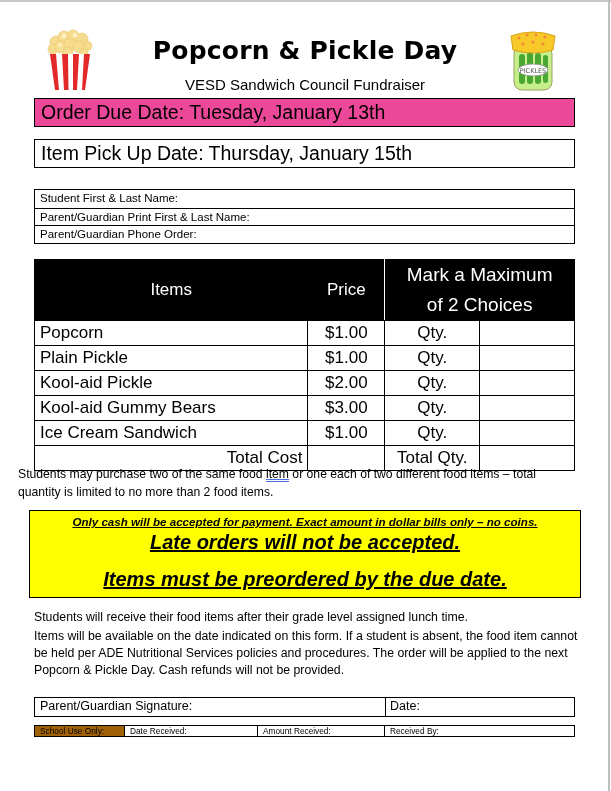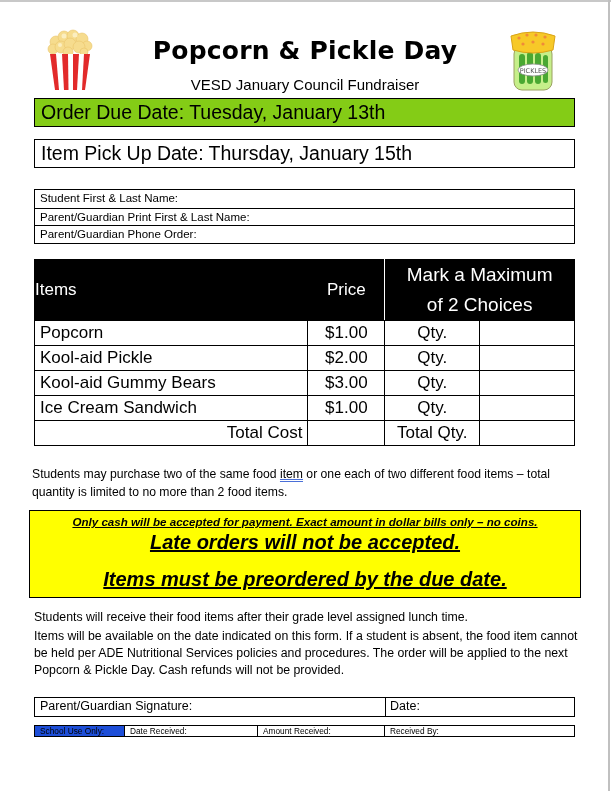--- a/index.html
+++ b/index.html
@@ -10,67 +10,67 @@
 
   
   .title { position: absolute; left: 120px; top: 36px; width: 370px; text-align: center;
            font-family: "DejaVu Sans", sans-serif; font-weight: bold; font-size: 25px; letter-spacing: 0.2px; }
   .subtitle { position: absolute; left: 120px; top: 76px; width: 370px; text-align: center; font-size: 15px; }
   .popcorn { position: absolute; left: 44px; top: 28px; width: 52px; height: 64px; }
   .jar { position: absolute; left: 505px; top: 28px; width: 56px; height: 64px; }
 
   .datebox { position: absolute; left: 34px; width: 541px; height: 29px; border: 1.5px solid #000;
              font-size: 19.5px; padding-left: 6px; line-height: 26px; }
-  .due { top: 98px; background: #84cc16; }
+  .due { top: 98px; background: #ec4899; }
   .pickup { top: 139px; background: #fff; }
 
   
   .info { position: absolute; left: 34px; top: 189px; width: 541px; border: 1.5px solid #000; }
   .info .row { display: flex; height: 17.5px; border-top: 1px solid #000; font-size: 11.5px; line-height: 16px; }
   .info .row:first-child { border-top: none; }
   .info .cell { padding-left: 5px; flex: 1; }
   .info .cell.grade { flex: 0 0 270px; border-right: 1px solid #000; }
 
   
   .items { position: absolute; left: 34px; top: 259px; width: 541px; border-collapse: collapse; }
   .items td, .items th { border: 1px solid #000; }
   .items th { background: #000; color: #fff; font-weight: normal; font-size: 17px; height: 58px; }
-  .items th.h-items { text-align: left; width: 274px; }
+  .items th.h-items { text-align: center; width: 274px; }
   .items th.h-price { width: 77px; text-align: center; border-right: 1px solid #fff; border-left: 1px solid #fff; }
   .items th.h-mark { line-height: 30px; font-size: 19px; }
   .items td { height: 25px; font-size: 17px; line-height: 22px; }
   .items td.name { padding-left: 5px; }
   .items td.price { text-align: center; }
   .items td.qty { text-align: center; width: 95px; }
   .items td.blank { width: 95px; }
   .items td.total-cost { text-align: right; padding-right: 5px; padding-left: 26px; }
   .items td.total-qty { text-align: center; }
 
-  .note { position: absolute; left: 32px; top: 466px; width: 545px; font-size: 12.2px; line-height: 17.5px; }
+  .note { position: absolute; left: 18px; top: 466px; width: 545px; font-size: 12.2px; line-height: 17.5px; }
   .note .underline-item { text-decoration: underline; text-decoration-color: #4a6fd8; text-decoration-style: double; }
 
   .cashbox { position: absolute; left: 29px; top: 510px; width: 552px; height: 88px; background: #ffff00;
              border: 1.5px solid #000; text-align: center; font-style: italic; }
   .cashbox .cash { font-size: 11.6px; font-weight: bold; text-decoration: underline; margin-top: 4px; }
   .cashbox .big { font-size: 20px; font-weight: bold; text-decoration: underline; line-height: 29px; }
   .cashbox .big.first { margin-top: 8px; }
 
   .para { position: absolute; left: 34px; width: 545px; font-size: 12.3px; line-height: 17px; }
   .p1 { top: 609px; }
   .p2 { top: 628px; }
 
   .sig { position: absolute; left: 34px; top: 697px; width: 541px; height: 20px; border: 1.5px solid #000;
          display: flex; font-size: 12.5px; line-height: 17px; }
   .sig .c1 { flex: 0 0 351px; border-right: 1px solid #000; padding-left: 5px; }
   .sig .c2 { flex: 1; padding-left: 4px; }
 
   .school { position: absolute; left: 34px; top: 725px; width: 541px; height: 12px; border: 1px solid #000;
             display: flex; font-size: 8.3px; line-height: 10px; }
   .school > div { border-right: 1px solid #000; padding-left: 5px; }
-  .school .s1 { flex: 0 0 90px; background: #1d4ed8; }
+  .school .s1 { flex: 0 0 90px; background: #a16207; }
   .school .s2 { flex: 0 0 133px; }
   .school .s3 { flex: 0 0 127px; }
   .school .s4 { flex: 1; border-right: none; }
 </style>
 </head>
 <body>
 
 <div class="topline"></div>
 <div class="rightline"></div>
 
@@ -94,21 +94,21 @@
       <circle cx="16" cy="17" r="2"></circle>
     </g>
   <path d="M6 26 L46 26 L41 62 L11 62 Z" fill="#ffffff"></path>
   <path d="M6 26 L12 26 L15 62 L11 62 Z" fill="#e22a2a"></path>
   <path d="M18 26 L24 26 L24.5 62 L20 62 Z" fill="#e22a2a"></path>
   <path d="M29 26 L35 26 L33 62 L29 62 Z" fill="#e22a2a"></path>
   <path d="M40 26 L46 26 L41 62 L38 62 Z" fill="#e22a2a"></path>
 </svg>
 
 <div class="title">Popcorn &amp; Pickle Day</div>
-<div class="subtitle">VESD January Council Fundraiser</div>
+<div class="subtitle">VESD Sandwich Council Fundraiser</div>
 
 <svg class="jar" viewBox="0 0 56 64">
   <rect x="9" y="18" width="38" height="44" rx="8" fill="#c6ef8a" stroke="#9aa060" stroke-width="1"></rect>
   <g fill="#4aa832">
     <rect x="14" y="26" width="6" height="30" rx="3"></rect>
       <rect x="22" y="24" width="6" height="32" rx="3"></rect>
     <rect x="30" y="25" width="6" height="31" rx="3"></rect>
       <rect x="38" y="27" width="5" height="28" rx="2.5"></rect>
   </g>
   <path d="M6 8 Q28 0 50 8 L48 22 Q28 28 8 22 Z" fill="#f7c928" stroke="#d9a316" stroke-width="1"></path>
@@ -152,20 +152,26 @@
     </tr>
   </thead>
   <tbody>
     <tr>
       <td class="name">Popcorn</td>
       <td class="price">$1.00</td>
       <td class="qty">Qty.</td>
       <td class="blank"></td>
     </tr>
     <tr>
+      <td class="name">Plain Pickle</td>
+      <td class="price">$1.00</td>
+      <td class="qty">Qty.</td>
+      <td class="blank"></td>
+    </tr>
+    <tr>
       <td class="name">Kool-aid Pickle</td>
       <td class="price">$2.00</td>
       <td class="qty">Qty.</td>
       <td class="blank"></td>
     </tr>
     <tr>
       <td class="name">Kool-aid Gummy Bears</td>
       <td class="price">$3.00</td>
       <td class="qty">Qty.</td>
       <td class="blank"></td>

